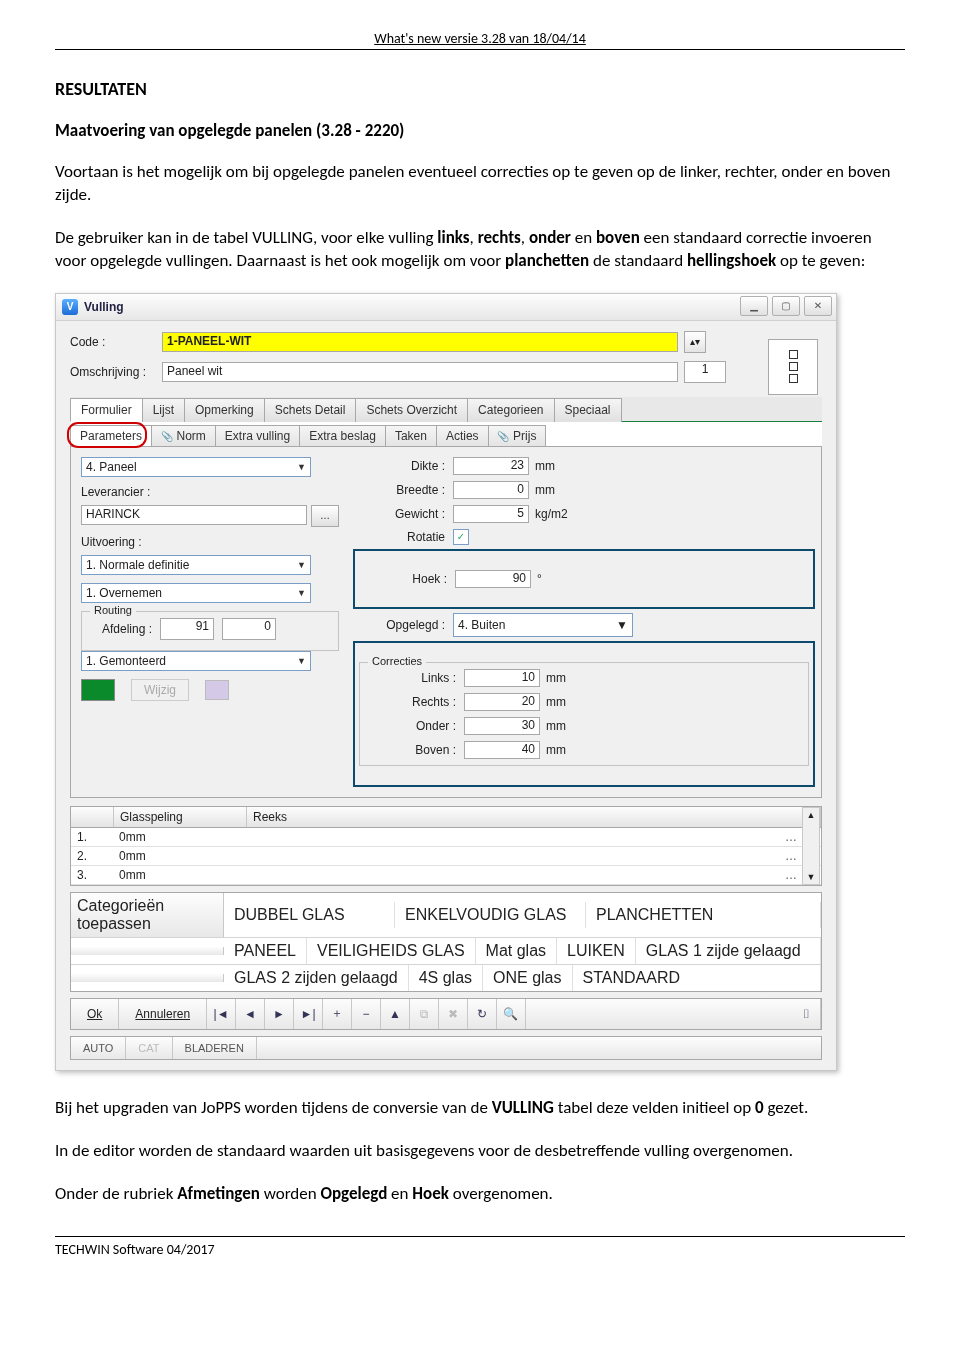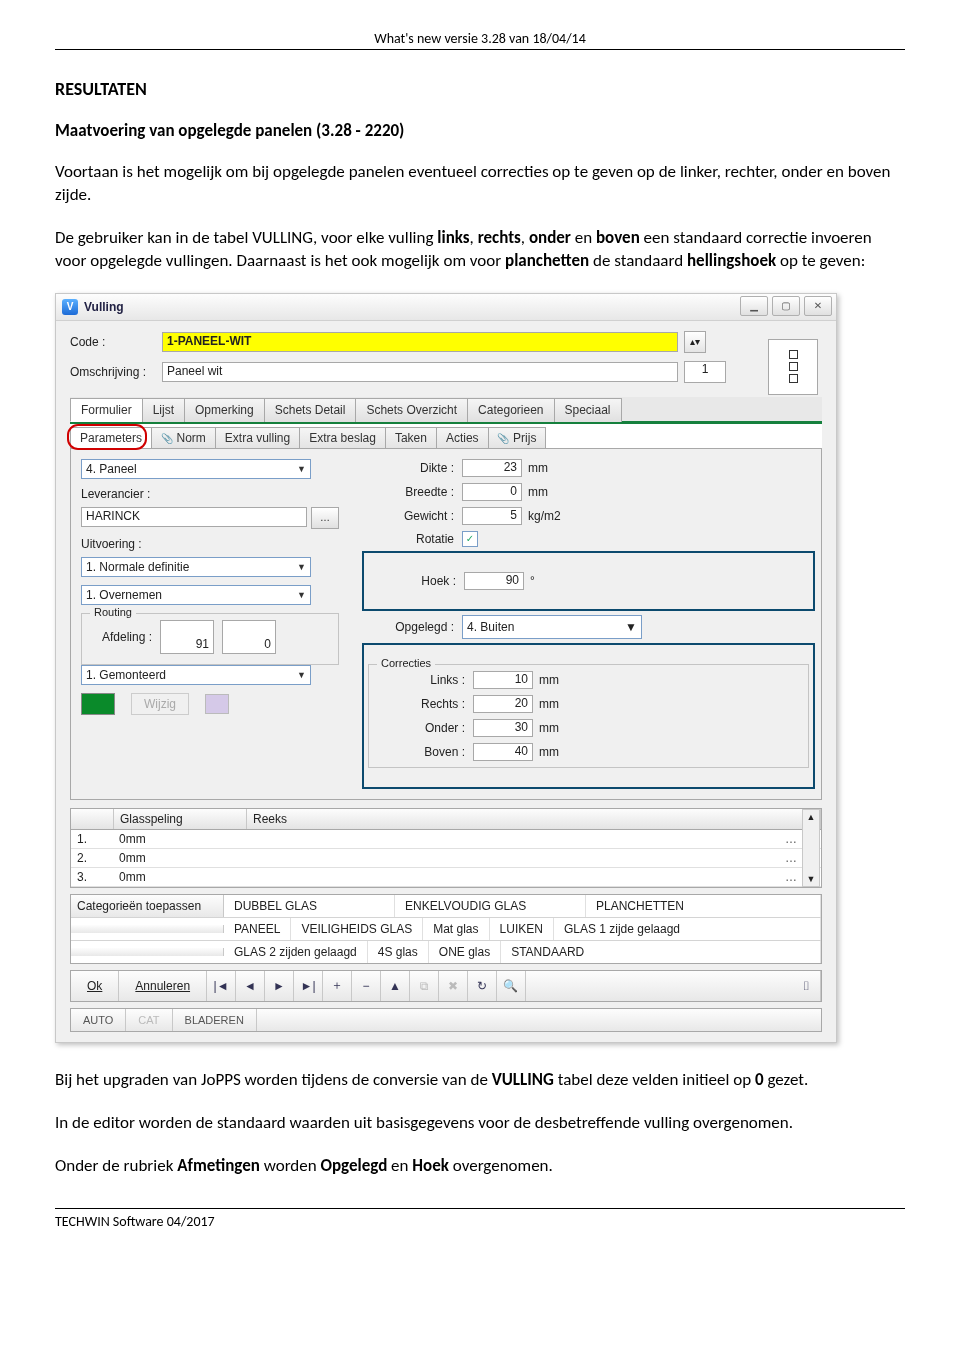--- a/index.html
+++ b/index.html
@@ -1,17 +1,17 @@
 <!DOCTYPE html>
 <html><head>
 <meta charset="utf-8">
 <style>
 body{margin:0;background:#fff;font-family:Calibri,Arial,sans-serif;color:#000}
 .page{width:960px;margin:0 auto;padding:30px 55px 20px 55px;box-sizing:border-box}
-.header-line{text-align:center;font-size:14px;padding-bottom:2px;border-bottom:1px solid #000;margin-bottom:28px}
+.header-line{text-align:center;font-size:14px;text-decoration:underline;padding-bottom:2px;border-bottom:1px solid #000;margin-bottom:28px}
 h1{font-size:18px;font-weight:bold;margin:0 0 20px 0}
 h2{font-size:17px;font-weight:bold;margin:0 0 20px 0}
 p{font-size:17px;line-height:1.35;margin:0 0 20px 0}
 b{font-weight:bold}
 .app{width:780px;margin:6px 0 26px 0;background:#f0f0f0;border:1px solid #c8c8c8;box-shadow:2px 2px 5px rgba(0,0,0,.25);font-family:Tahoma,Arial,sans-serif;font-size:12px;color:#222}
 .titlebar{height:26px;background:linear-gradient(#fdfdfd,#e7e7e7);display:flex;align-items:center;padding:0 6px;border-bottom:1px solid #d0d0d0;position:relative}
 .titlebar .app-icon{width:16px;height:16px;margin-right:6px;background:linear-gradient(#5ab0ff,#1d6bd6);border-radius:3px;display:flex;align-items:center;justify-content:center;color:#fff;font-size:10px;font-weight:bold}
 .titlebar .title{font-weight:bold;color:#224}
 .win-btns{position:absolute;right:4px;top:2px;display:flex;gap:4px}
 .win-btn{width:26px;height:18px;border:1px solid #b0b0b0;background:linear-gradient(#fff,#e0e0e0);border-radius:2px;display:flex;align-items:center;justify-content:center;font-size:10px;color:#555}
@@ -20,65 +20,65 @@
 .lbl{width:92px;color:#222}
 .field{height:20px;border:1px solid #a8a8a8;background:#fff;padding:1px 4px;font-size:12px;box-sizing:border-box}
 .field.code{background:#ffff00;font-weight:bold;width:516px}
 .field.desc{width:516px}
 .upd{height:20px;width:20px;border:1px solid #a8a8a8;background:linear-gradient(#fff,#e4e4e4);margin-left:6px;display:flex;align-items:center;justify-content:center;font-size:10px}
 .field-num{width:40px;height:20px;border:1px solid #a8a8a8;background:#fff;text-align:center;font-size:12px;margin-left:6px}
 .side-widget{position:absolute;right:18px;top:18px;width:48px;height:54px;border:1px solid #a8a8a8;background:#fff;display:flex;flex-direction:column;align-items:center;justify-content:center;gap:3px}
 .side-widget .sq{width:7px;height:7px;border:1px solid #333}
 
 .pane{margin:0 14px 8px 14px;background:#f0f0f0}
-.tabs{display:flex;border-bottom:3px solid #15803d;background:#e8e8e8}
+.tabs{display:flex;border-bottom:1px solid #15803d;background:#e8e8e8}
 .tab{padding:4px 10px;font-size:12px;border:1px solid #a8a8a8;border-bottom:none;margin-right:-1px;background:linear-gradient(#f5f5f5,#e0e0e0);color:#333;position:relative;top:1px}
 .tab.active{background:#fff;font-weight:normal;border-bottom:1px solid #fff}
 .tabs2{display:flex;border-bottom:1px solid #a8a8a8;background:#fff;padding-top:3px}
 .tab2{padding:3px 9px;font-size:12px;border:1px solid #a8a8a8;border-bottom:none;margin-right:-1px;background:linear-gradient(#f5f5f5,#e4e4e4);color:#333}
 .tab2.active{background:#fff}
 .tab2 .clip{font-size:10px;margin-right:3px}
 .circle-mark{position:absolute;left:-4px;top:-4px;width:76px;height:22px;border:2px solid #d00000;border-radius:11px;pointer-events:none}
-.pane-body{background:#f0f0f0;border:1px solid #a8a8a8;border-top:none;padding:10px 10px 6px 10px;display:flex;gap:27px}
+.pane-body{background:#f0f0f0;border:1px solid #a8a8a8;border-top:none;padding:10px 10px 6px 10px;display:flex;gap:18px}
 .col-left{flex:0 0 258px}
 .col-right{flex:1}
 .dd{height:20px;border:1px solid #7a9ec8;background:#fff;width:230px;font-size:12px;padding:1px 4px;box-sizing:border-box;display:flex;align-items:center;justify-content:space-between;margin-bottom:8px}
 .dd .arr{font-size:9px;color:#333}
 .txt-line{margin-bottom:6px}
 .lookup{display:flex;gap:4px;margin-bottom:8px}
 .lookup .in{height:20px;border:1px solid #a8a8a8;background:#fff;width:226px;padding:1px 4px;box-sizing:border-box}
 .lookup .btn{width:26px;height:20px;border:1px solid #a8a8a8;background:linear-gradient(#fff,#e0e0e0);display:flex;align-items:center;justify-content:center;font-size:10px}
 .group{border:1px solid #c4c4c4;padding:6px 8px;margin-bottom:0;position:relative}
 .group .legend{position:absolute;top:-8px;left:8px;background:#f0f0f0;padding:0 4px;font-size:11px}
 .inline{display:flex;align-items:center;gap:8px;margin-bottom:4px}
 .inline .il{width:62px;text-align:right}
-.inline .iv{width:54px;height:14px;border:1px solid #a8a8a8;background:#fff;text-align:right;padding:16px 4px;font-size:12px;box-sizing:border-box}
+.inline .iv{width:54px;height:22px;border:1px solid #a8a8a8;background:#fff;text-align:right;padding:0 4px;font-size:12px;box-sizing:border-box}
 .swatch-row{display:flex;align-items:center;gap:16px;margin-top:6px}
 .swatch{width:32px;height:20px;border:1px solid #888;background:#0a8a2a}
 .swatch2{width:22px;height:18px;border:1px solid #bbb;background:#d5c9e8}
 .btn-ghost{height:22px;border:1px solid #ccc;background:#f0f0f0;color:#aaa;padding:0 12px;font-size:12px}
 
 .rightform{}
 .rline{display:flex;align-items:center;margin-bottom:6px}
 .rline .rl{width:88px;text-align:right;padding-right:8px}
-.rline .rv{width:60px;height:18px;border:1px solid #a8a8a8;background:#fff;text-align:right;padding:0 4px;box-sizing:border-box;font-size:12px}
+.rline .rv{width:76px;height:18px;border:1px solid #a8a8a8;background:#fff;text-align:right;padding:0 4px;box-sizing:border-box;font-size:12px}
 .rline .ru{padding-left:6px}
 .chk{width:14px;height:14px;border:1px solid #7a9ec8;background:#fff;display:inline-flex;align-items:center;justify-content:center;font-size:10px;color:#2a6}
 .redbox{border:2px solid #0c4a6e;padding:19px 4px;margin:-2px -4px 4px -4px}
 .ddr{height:20px;border:1px solid #7a9ec8;background:#fff;width:170px;font-size:12px;padding:1px 4px;display:flex;align-items:center;justify-content:space-between}
 
 .table{margin:0 14px 6px 14px;border:1px solid #a8a8a8;background:#fff}
 .table .th{display:flex;background:linear-gradient(#fdfdfd,#e4e4e4);border-bottom:1px solid #a8a8a8}
 .table .th .c{padding:3px 6px;border-right:1px solid #c8c8c8;font-size:12px}
 .table .tr{display:flex;border-bottom:1px solid #e0e0e0;position:relative}
 .table .tr .c{padding:2px 6px;font-size:12px}
 .table .tr .dots{position:absolute;right:24px;top:2px;color:#555}
 .table-wrap{position:relative}
 
-.catrow{margin:0 14px 6px 14px;border:1px solid #a8a8a8;background:#fff;font-size:12px}
+.catrow{margin:0 14px 6px 14px;border:1px solid #a8a8a8;background:#fff;font-size:16px}
 .catrow .r{display:flex;align-items:center;border-bottom:1px solid #d4d4d4}
 .catrow .r:last-child{border-bottom:none}
 .catrow .hdr{width:140px;padding:4px 6px;background:linear-gradient(#fdfdfd,#e8e8e8);border-right:1px solid #c8c8c8}
 .catrow .cell{padding:4px 10px;border-right:1px solid #e0e0e0}
 
 .dlg-btns{margin:0 14px 6px 14px;display:flex;align-items:center;gap:0;border:1px solid #a8a8a8;background:linear-gradient(#fdfdfd,#e8e8e8);height:30px}
 .dlg-btns .b{padding:0 16px;height:100%;display:flex;align-items:center;border-right:1px solid #c8c8c8;font-size:12px}
 .dlg-btns .ic{width:28px;height:100%;display:flex;align-items:center;justify-content:center;border-right:1px solid #c8c8c8;color:#335;font-size:12px}
 .dlg-btns .ic.dis{color:#bbb}
 .dlg-btns .scan{margin-left:auto}

